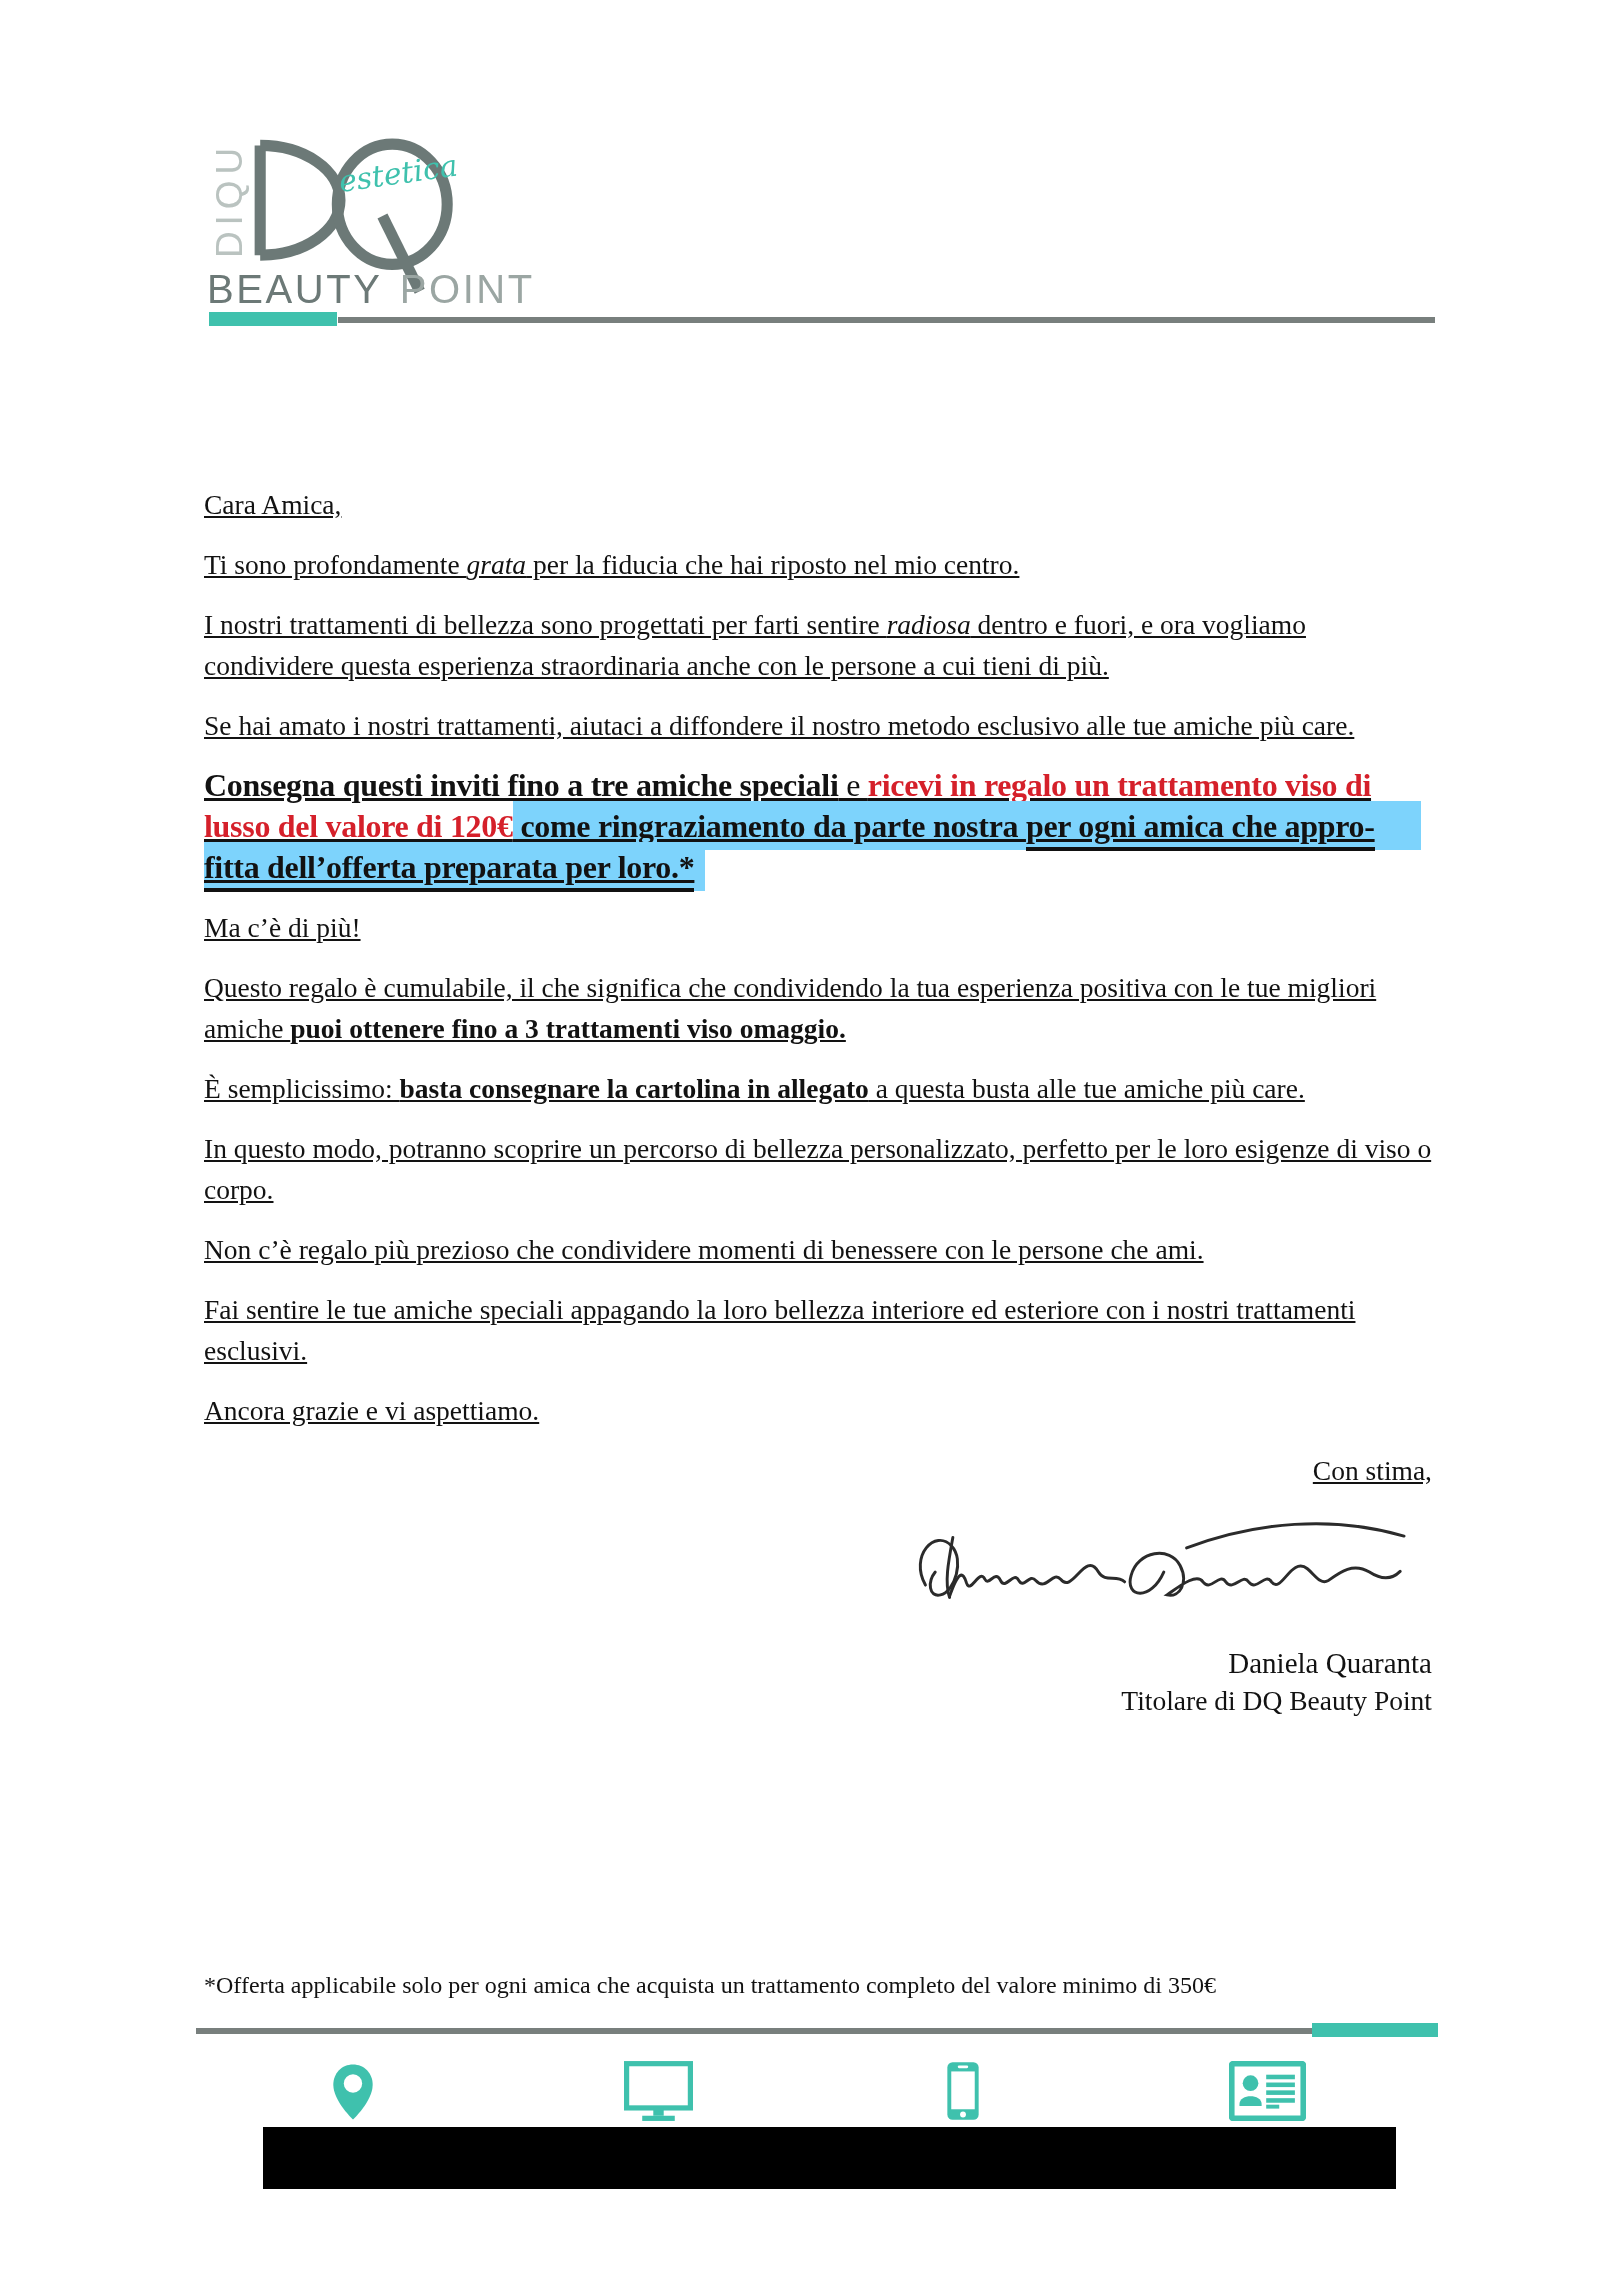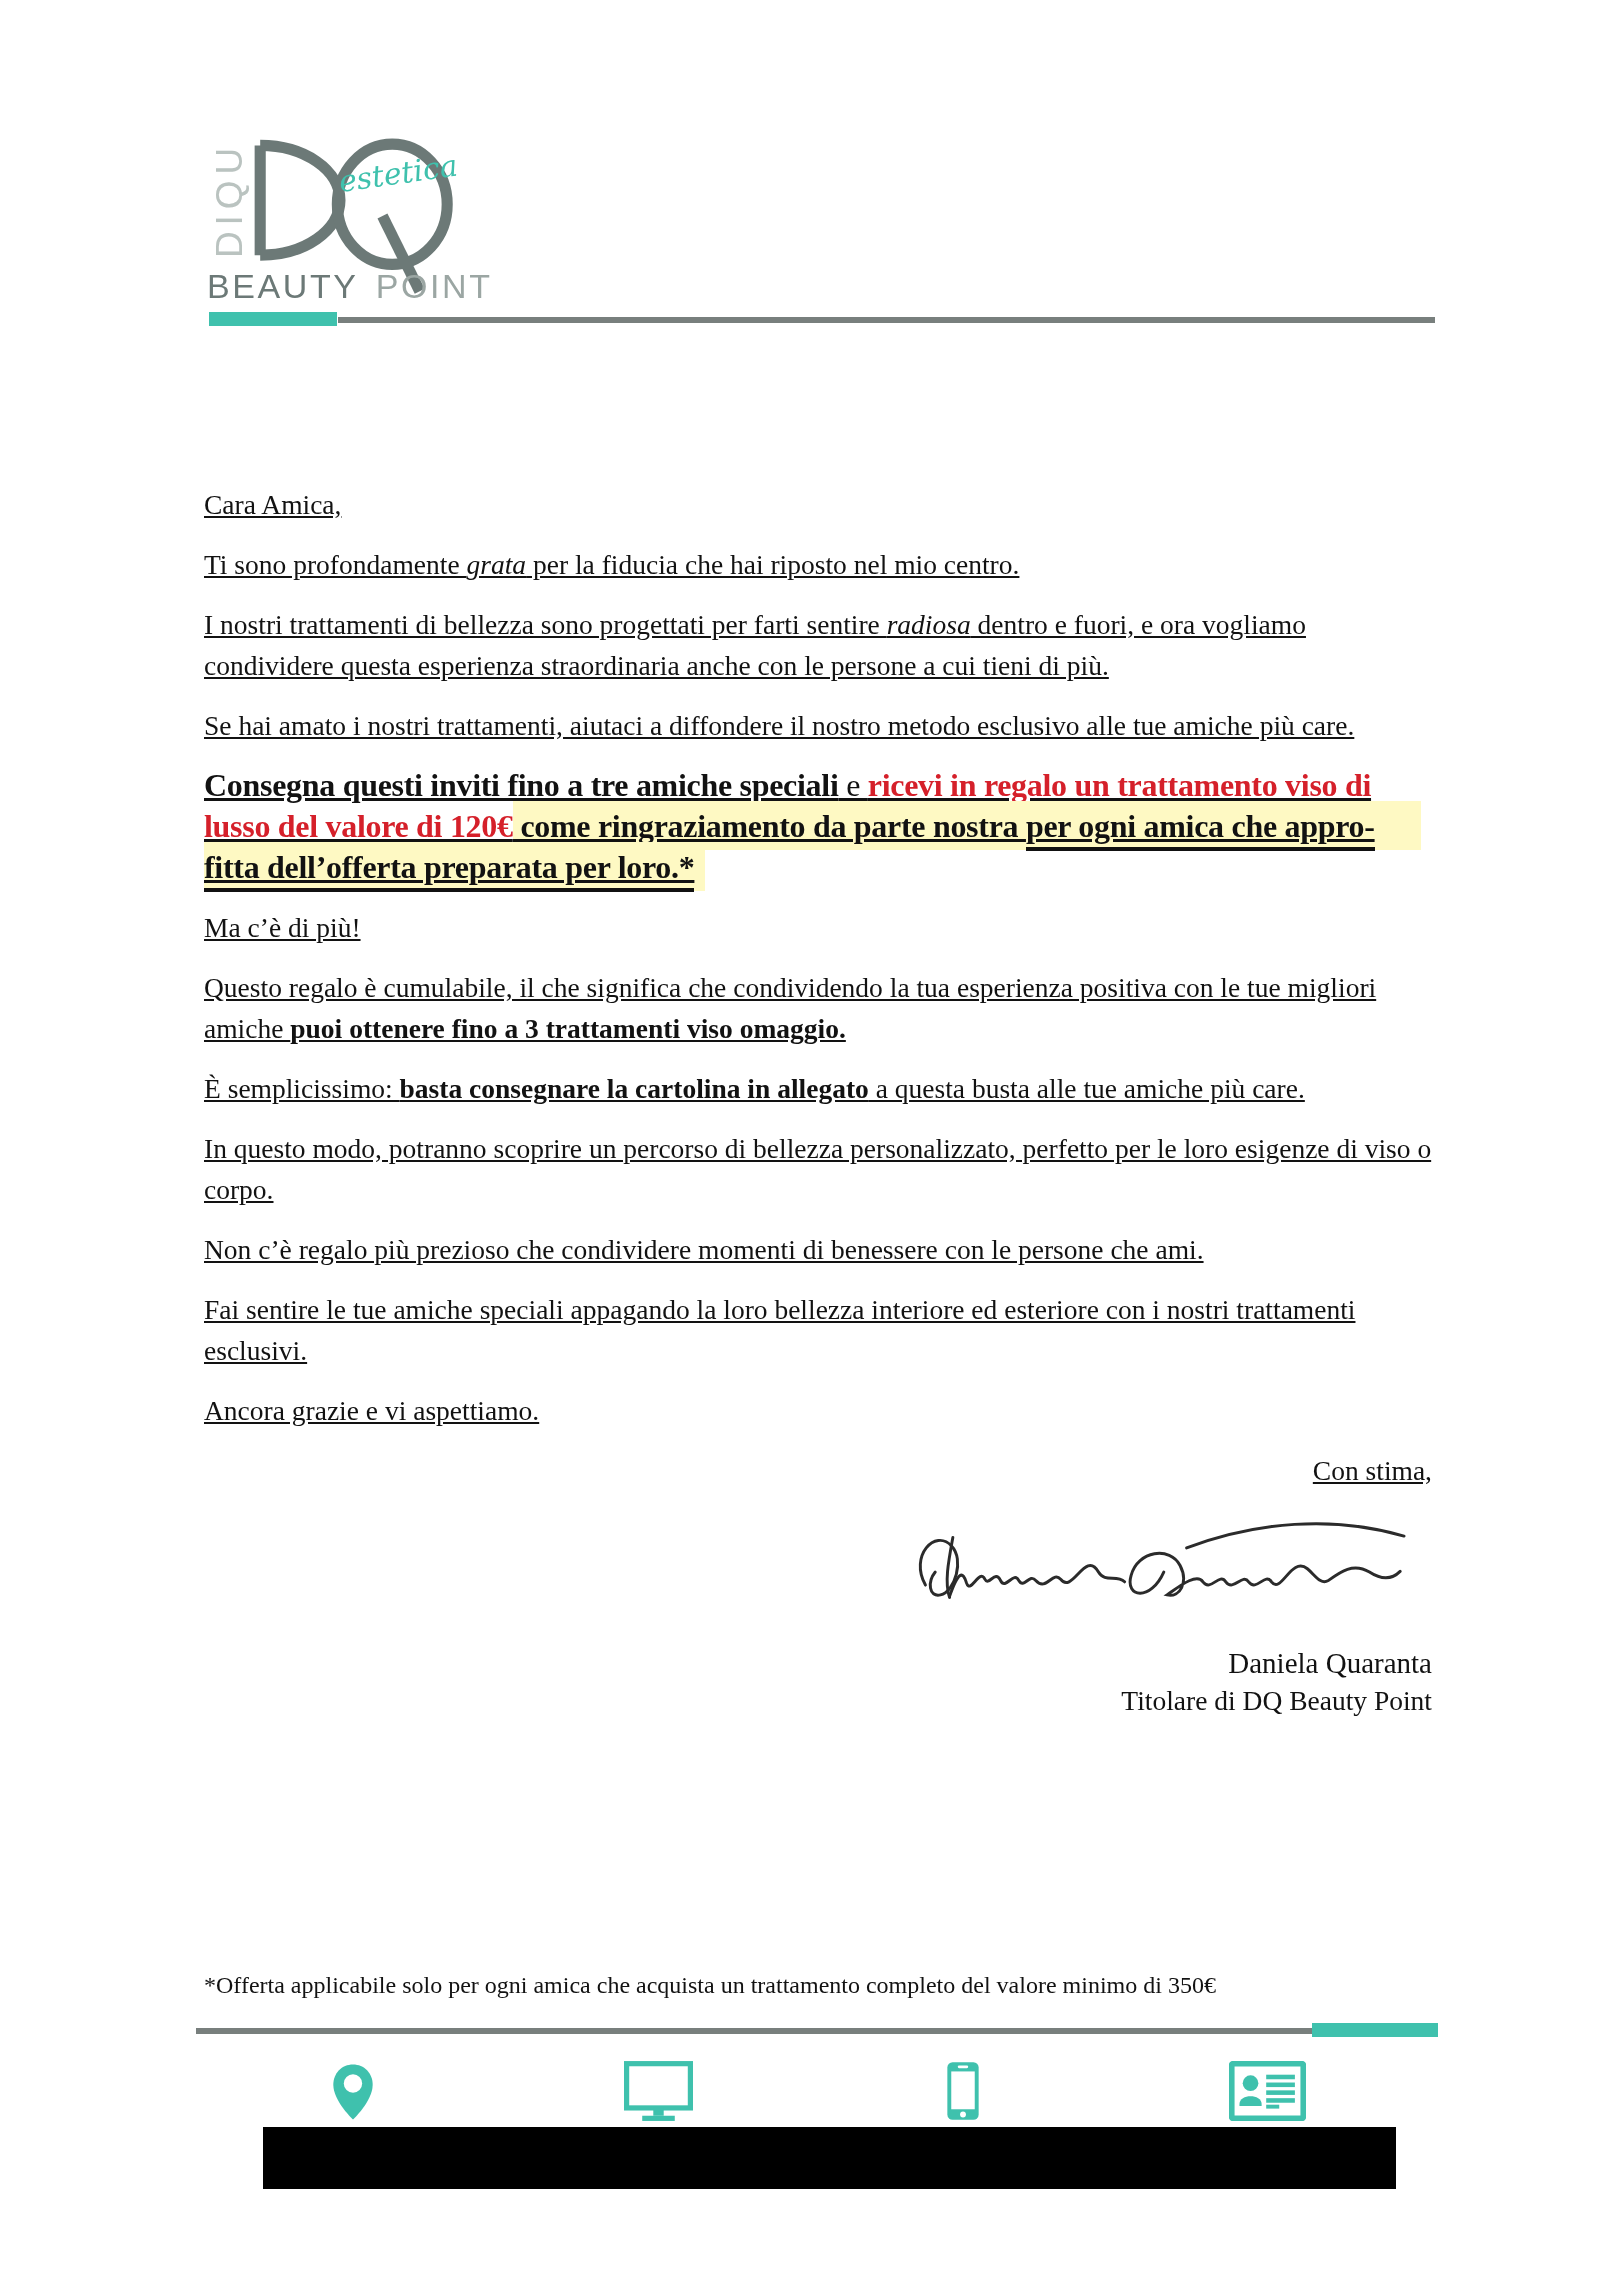--- a/index.html
+++ b/index.html
@@ -23,40 +23,40 @@
   .estetica{
     position:absolute;left:339px;top:164px;
     font-family:"DejaVu Serif",serif;font-style:italic;
     font-size:30px;color:#3fc1ad;
     transform:rotate(-8deg);transform-origin:0 50%;
     white-space:nowrap;
   }
   .wordmark{
     position:absolute;left:207px;top:267px;
     font-family:"Liberation Sans",sans-serif;
-    font-size:34px;letter-spacing:2.6px;color:#6c7977;
+    font-size:40px;letter-spacing:2.6px;color:#6c7977;
     white-space:nowrap;
   }
   .wordmark .point{color:#9ba6a3;margin-left:17px;}
   
   .rule-teal-top{position:absolute;left:209px;top:312px;width:128px;height:14.4px;background:#3fc1ad;}
   .rule-gray-top{position:absolute;left:338px;top:317px;width:1097px;height:5.9px;background:#787f7d;}
   .rule-gray-bottom{position:absolute;left:196px;top:2028px;width:1116px;height:5.9px;background:#787f7d;}
   .rule-teal-bottom{position:absolute;left:1312px;top:2023px;width:126px;height:14.4px;background:#3fc1ad;}
   
   .body{
     position:absolute;left:204px;top:484px;right:191px;
     font-size:27.5px;line-height:41px;
   }
   .body p{margin:0 0 19px 0;text-decoration:underline;}
   .offer{font-weight:bold;font-size:32px;letter-spacing:-0.3px;}
   .offer .line{white-space:nowrap;}
   .regular{font-weight:normal;}
   .red{color:#d5202a;}
-  .hl{background:#fef9c3;padding:7.2px 0 5.9px 0;}
+  .hl{background:#7dd3fc;padding:7.2px 0 5.9px 0;}
   .hl-fill{padding-right:46px;}
   .hl-end{padding-right:10.5px;}
   .u{border-bottom:4.6px solid #111111;padding-bottom:3.3px;}
   .closing{text-align:right;margin:0 0 25px 0;}
   .sig-row{text-align:right;margin:0 0 11.8px 0;}
   .signer-name{text-align:right;font-weight:normal;font-size:29px;line-height:38px;}
   .signer-title{text-align:right;font-size:27.5px;line-height:38px;}
   
   .footnote{
     position:absolute;left:204px;top:1968px;right:191px;

